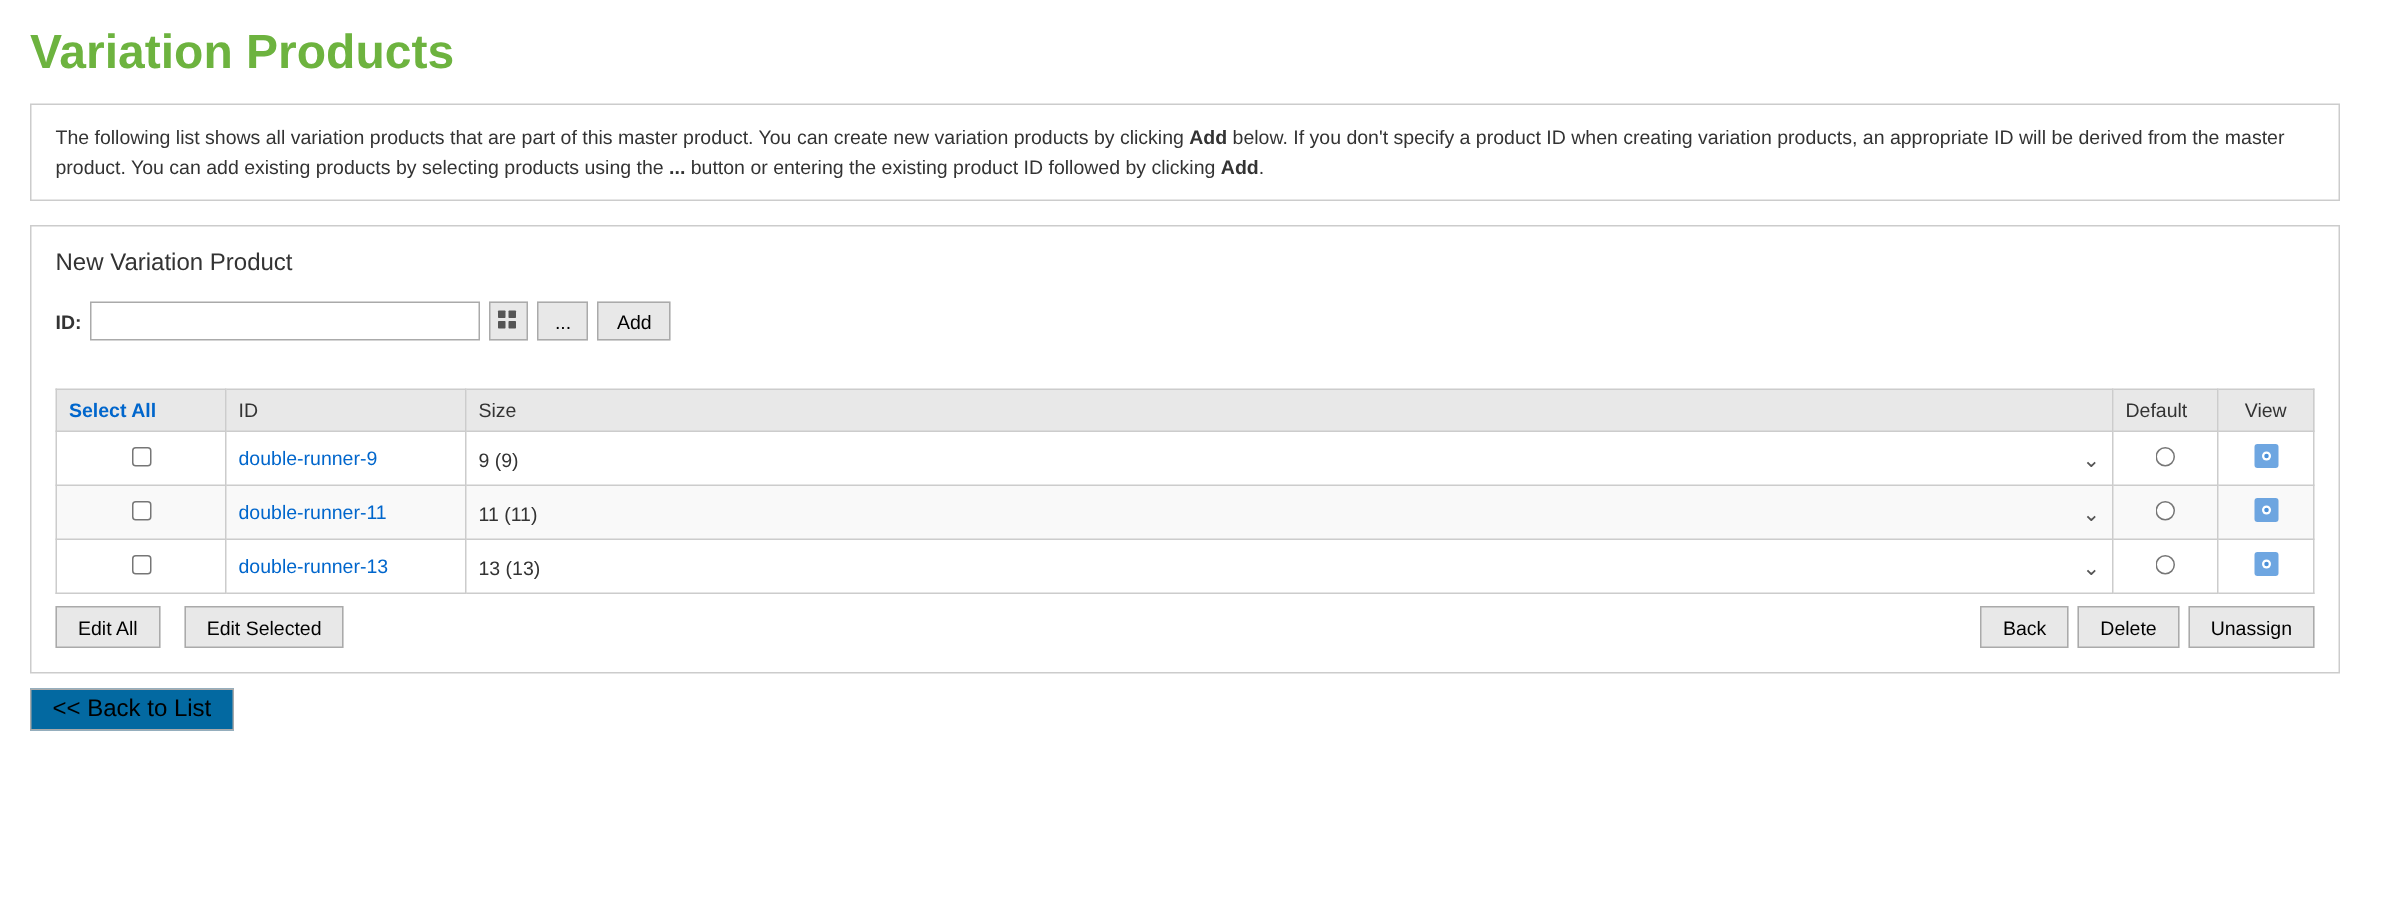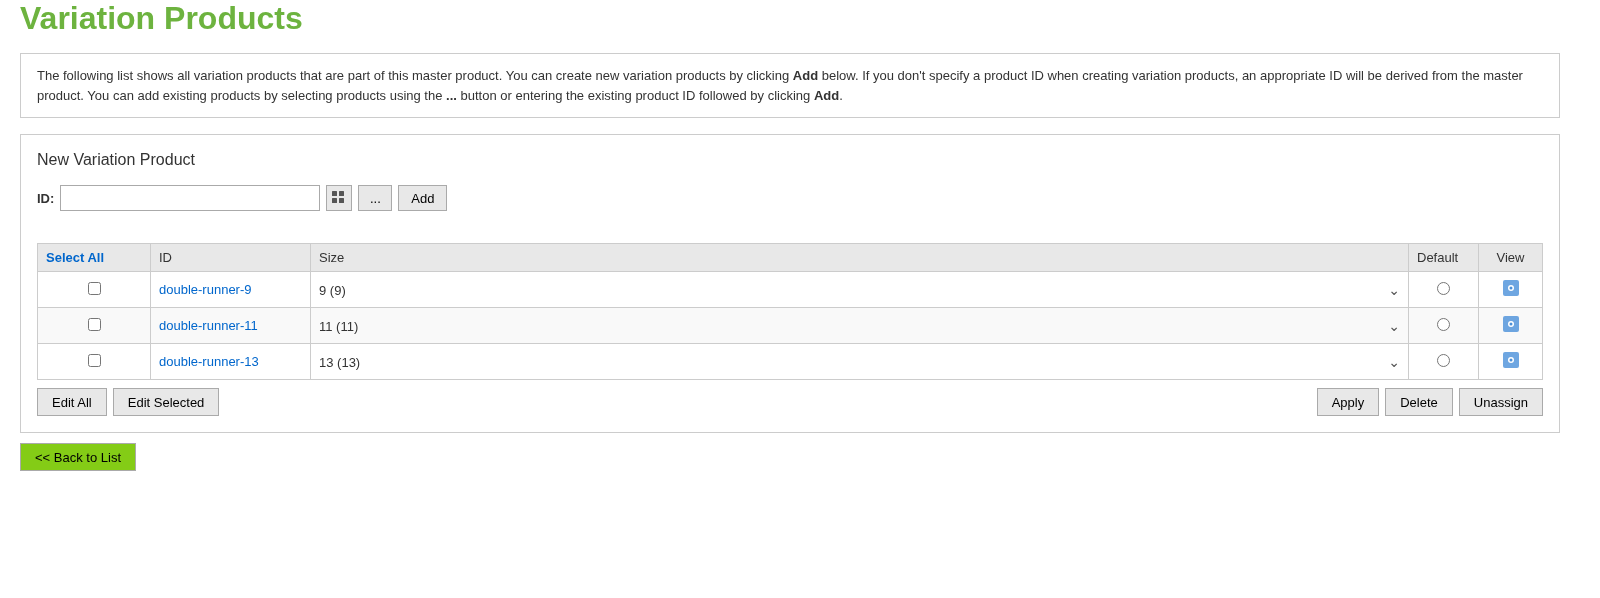--- a/index.html
+++ b/index.html
@@ -3,21 +3,21 @@
   <meta charset="utf-8">
   <style>
     * { box-sizing: border-box; margin: 0; padding: 0; }
     body {
       font-family: Arial, Helvetica, sans-serif;
       font-size: 13px;
       background: #fff;
       color: #333;
     }
     .page-wrapper {
-      padding: 0 20px;
+      padding: 16px 20px;
       max-width: 1580px;
     }
     .page-title {
       color: #6db33f;
       font-size: 32px;
       font-weight: bold;
       margin-bottom: 16px;
     }
     .description-box {
       border: 1px solid #ccc;
@@ -154,21 +154,21 @@
       text-align: center;
     }
     .bottom-buttons {
       display: flex;
       justify-content: space-between;
       align-items: center;
       margin-top: 8px;
     }
     .bottom-left {
       display: flex;
-      gap: 6px;
+      gap: 16px;
       justify-content: flex-end;
     }
     .bottom-right {
       display: flex;
       gap: 6px;
     }
     .btn-action {
       height: 28px;
       padding: 0 14px;
       border: 1px solid #aaa;
@@ -182,23 +182,23 @@
       color: #333;
     }
     .showing-text strong {
       font-weight: bold;
     }
     .btn-back {
       margin-top: 10px;
       height: 28px;
       padding: 0 14px;
       border: 1px solid #aaa;
-      background: #84cc16;
-      cursor: pointer;
-      font-size: 13px;
+      background: #0369a1;
+      cursor: pointer;
+      font-size: 16px;
     }
     .row-alt {
       background: #fff;
     }
   </style>
 </head>
 <body>
 
 <div class="page-wrapper">
   <h1 class="page-title">Variation Products</h1>
@@ -318,21 +318,21 @@
         </tr>
       </tbody>
     </table>
 
     <div class="bottom-buttons">
       <div class="bottom-left">
         <button class="btn-action">Edit All</button>
         <button class="btn-action">Edit Selected</button>
       </div>
       <div class="bottom-right">
-        <button class="btn-action">Apply</button>
+        <button class="btn-action">Back</button>
         <button class="btn-action">Delete</button>
         <button class="btn-action">Unassign</button>
       </div>
     </div>
   </div>
 
   <button class="btn-back">&lt;&lt; Back to List</button>
 </div>
 
 </body></html>

